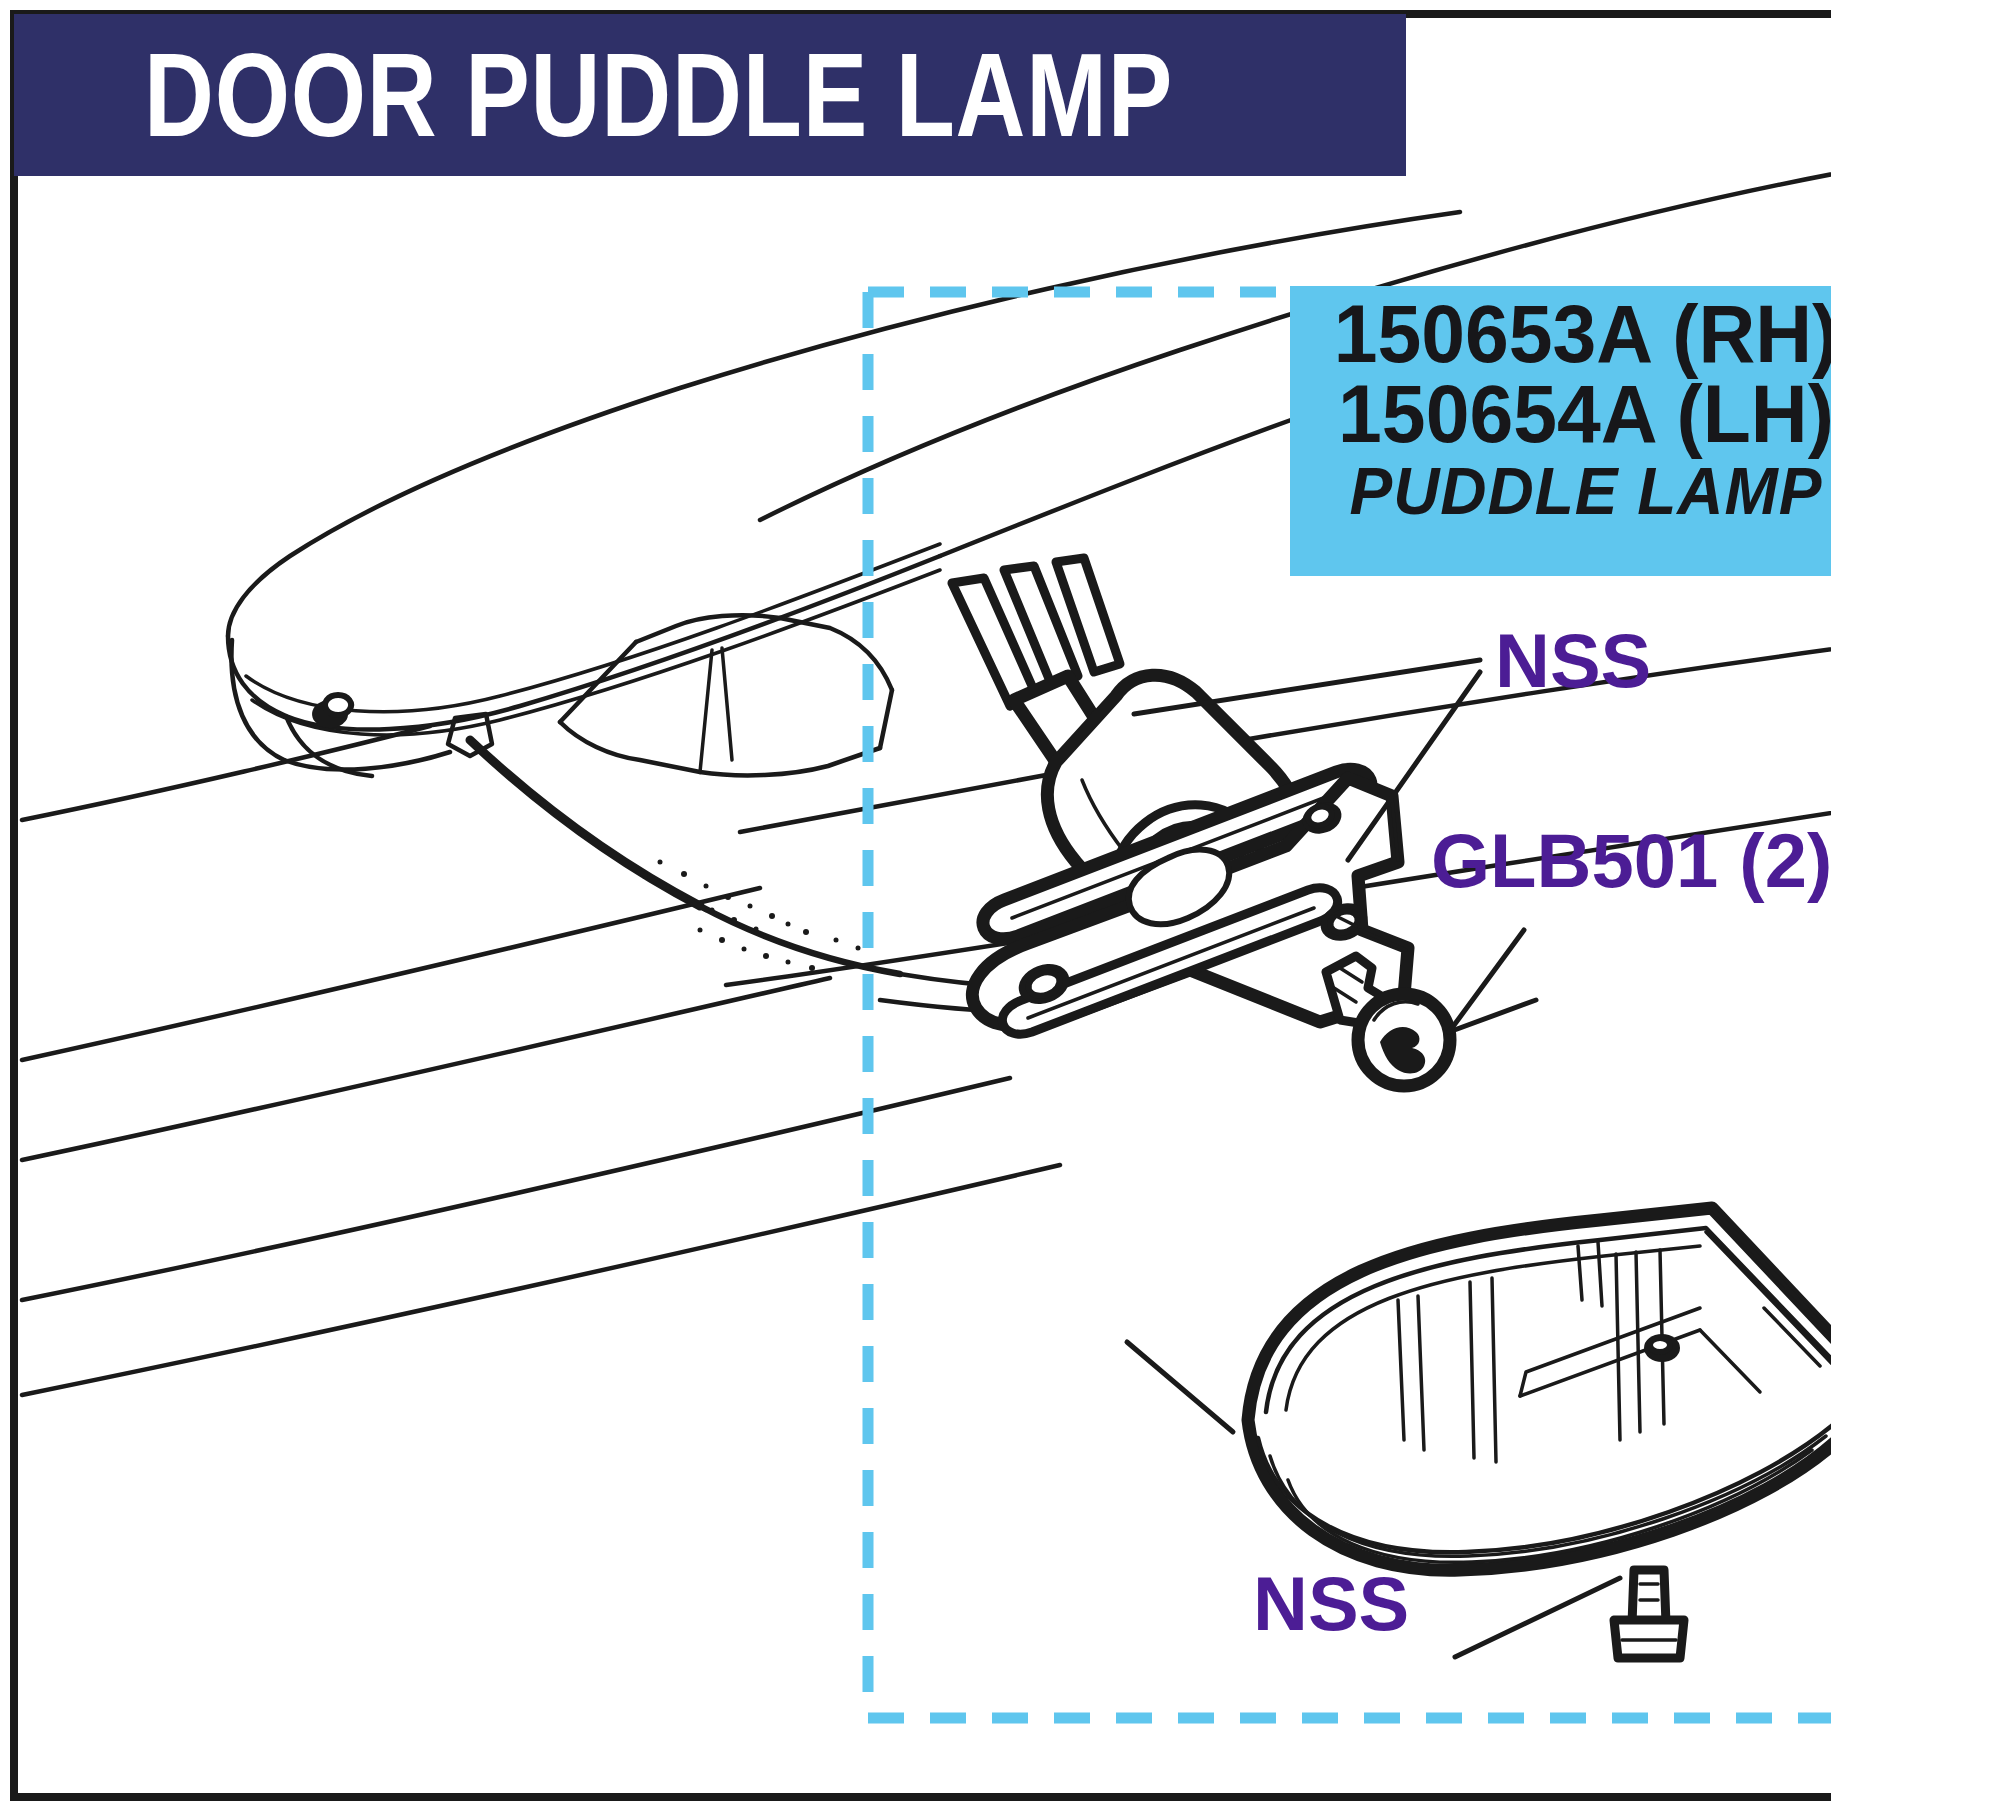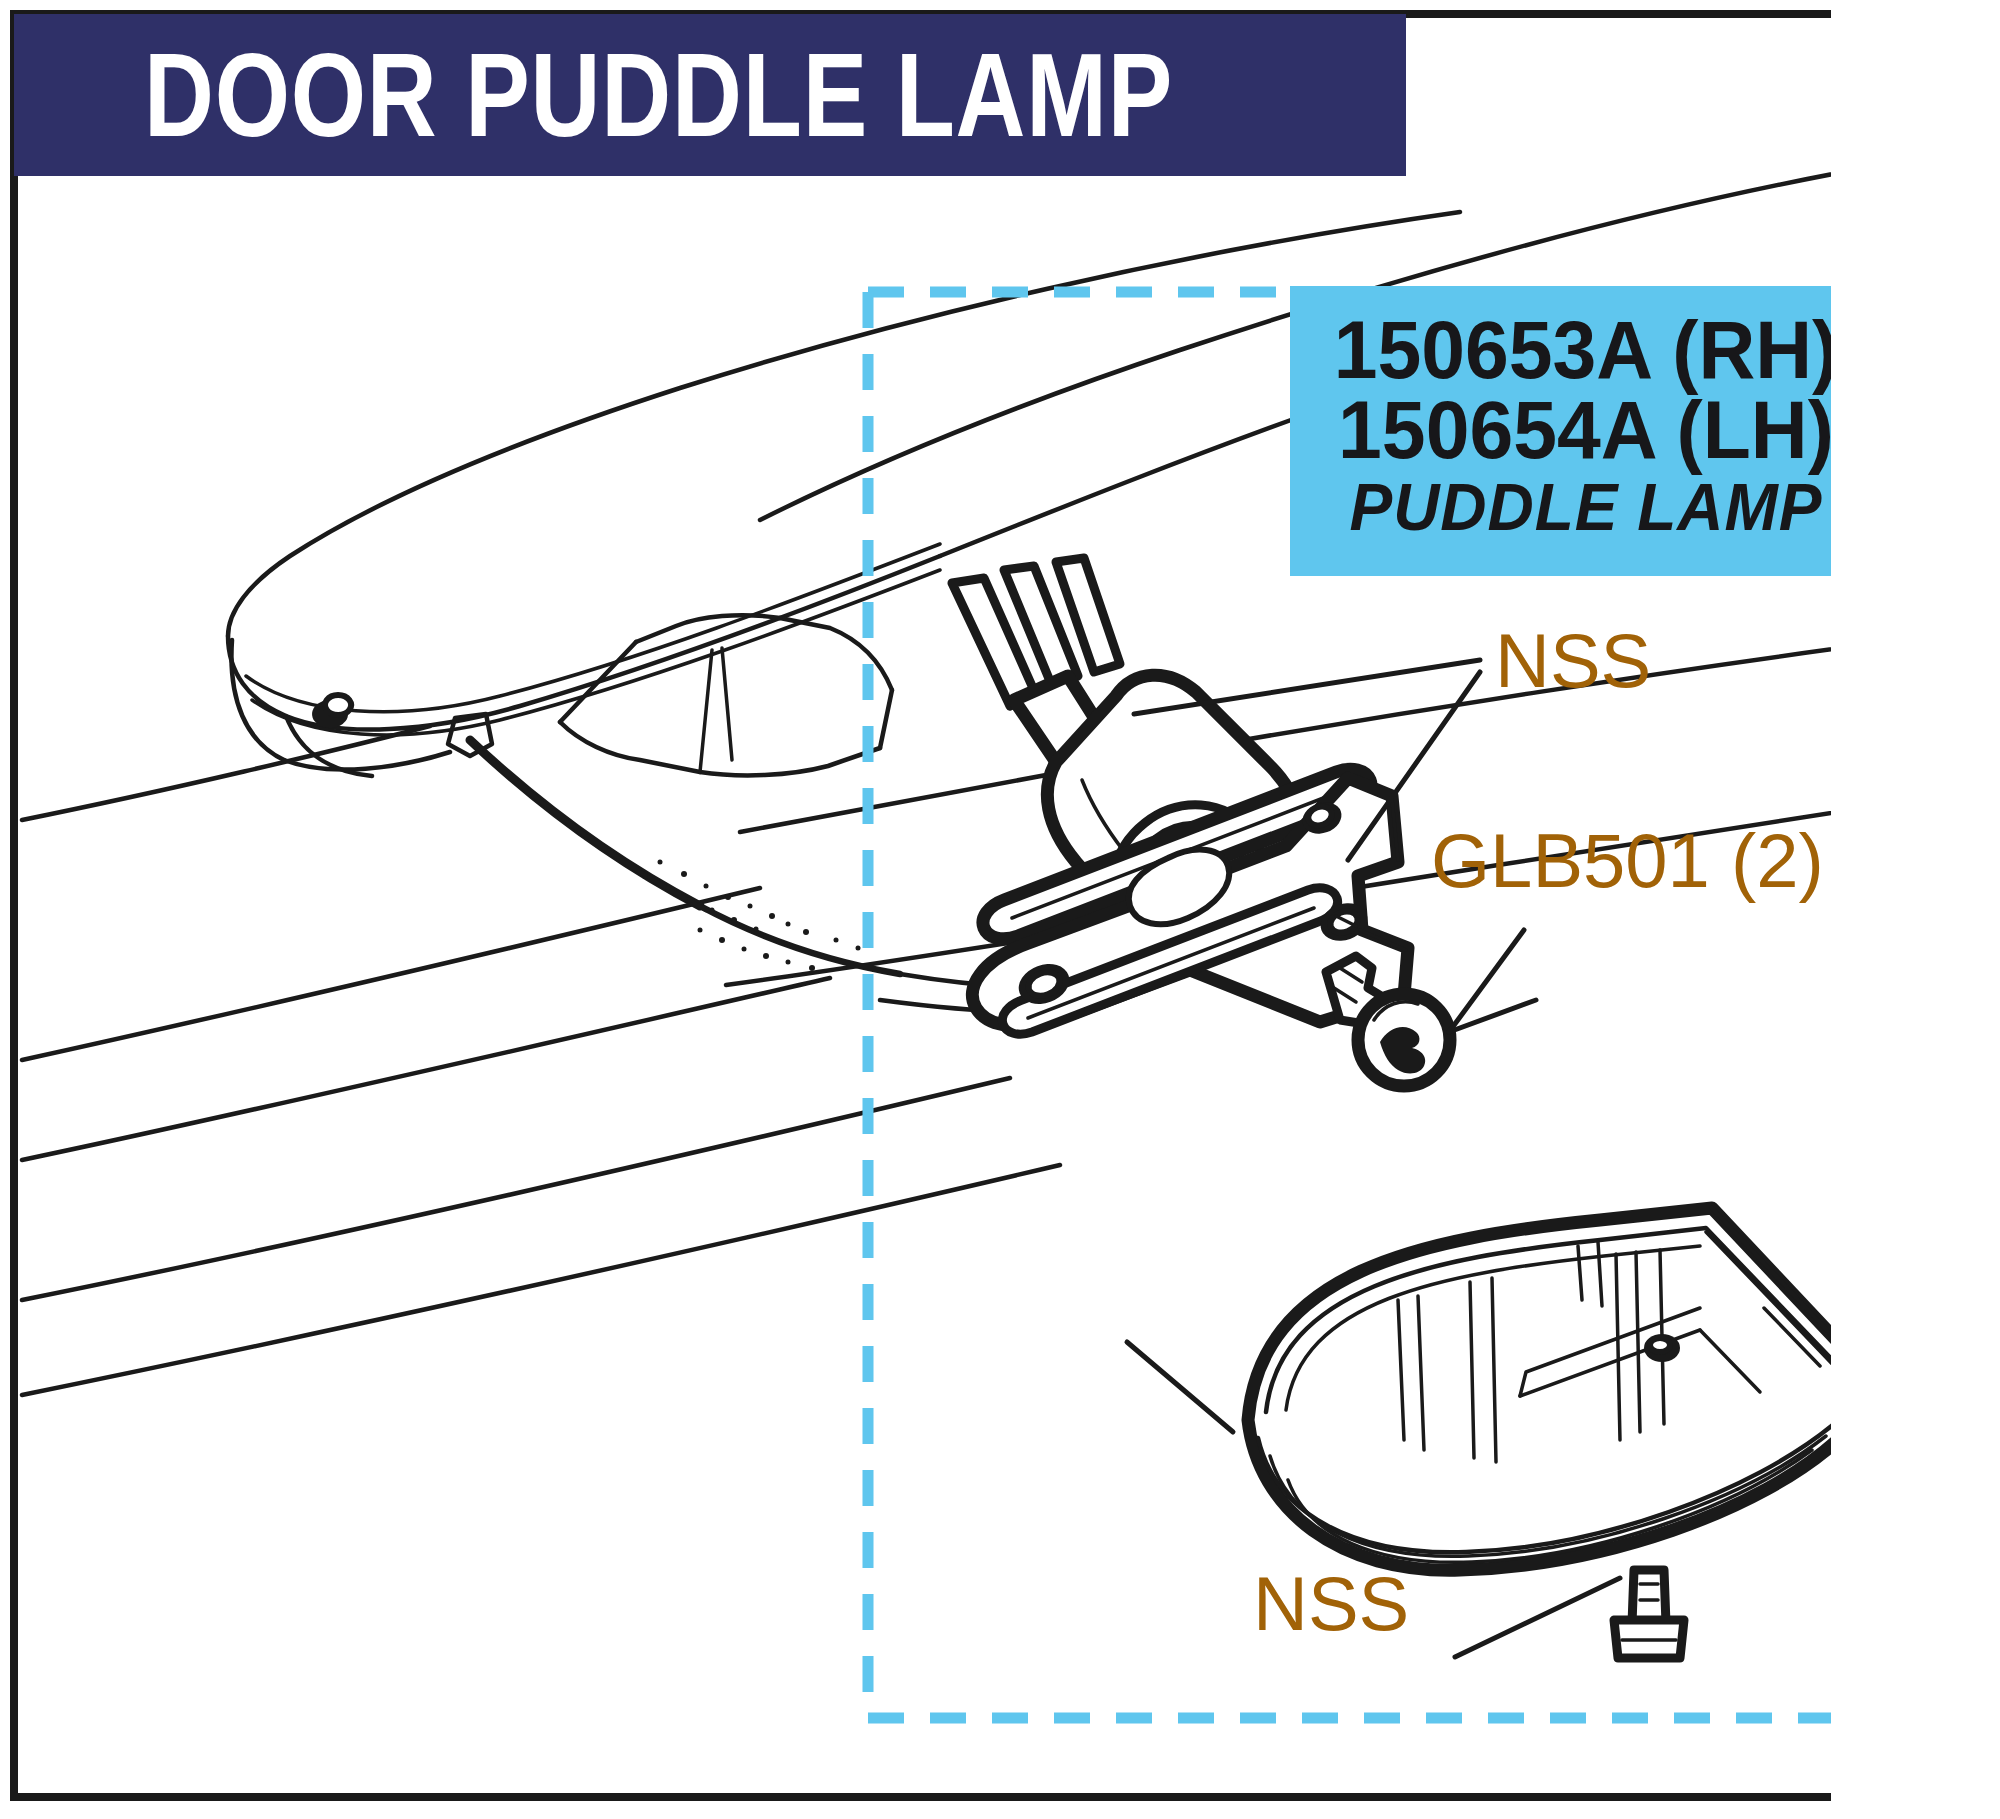--- a/index.html
+++ b/index.html
@@ -69,21 +69,21 @@
   
   #callout-box {
     position: absolute;
     left: 1290px;
     top: 286px;
     width: 592px;
     height: 290px;
     background: #5fc6ee;
     z-index: 5;
     box-sizing: border-box;
-    padding-top: 24px;
+    padding-top: 8px;
   }
   .callout-pn {
     color: #17171a;
     font-family: "Liberation Sans Narrow", "Liberation Sans", sans-serif;
     font-weight: bold;
     font-size: 82px;
     line-height: 0.97;
     text-align: center;
     letter-spacing: 0px;
     white-space: nowrap;
@@ -99,23 +99,23 @@
     text-align: center;
     letter-spacing: 1px;
     white-space: nowrap;
     margin-top: 4px;
     transform: scaleX(0.97);
   }
 
   
   .part-label {
     position: absolute;
-    color: #a16207;
+    color: #4c1d95;
     font-family: "Liberation Sans", sans-serif;
-    font-weight: normal;
+    font-weight: bold;
     font-size: 76px;
     line-height: 1.08;
     white-space: nowrap;
     z-index: 5;
   }
   #label-nss-top   { left: 1495px; top: 620px; }
   #label-glb501    { left: 1400px; top: 820px; margin-left: 31px; }
   #label-lens-pn   { left: 908px;  top: 1128px; }
   #label-nss-bottom{ left: 1253px; top: 1563px; }
 </style>

